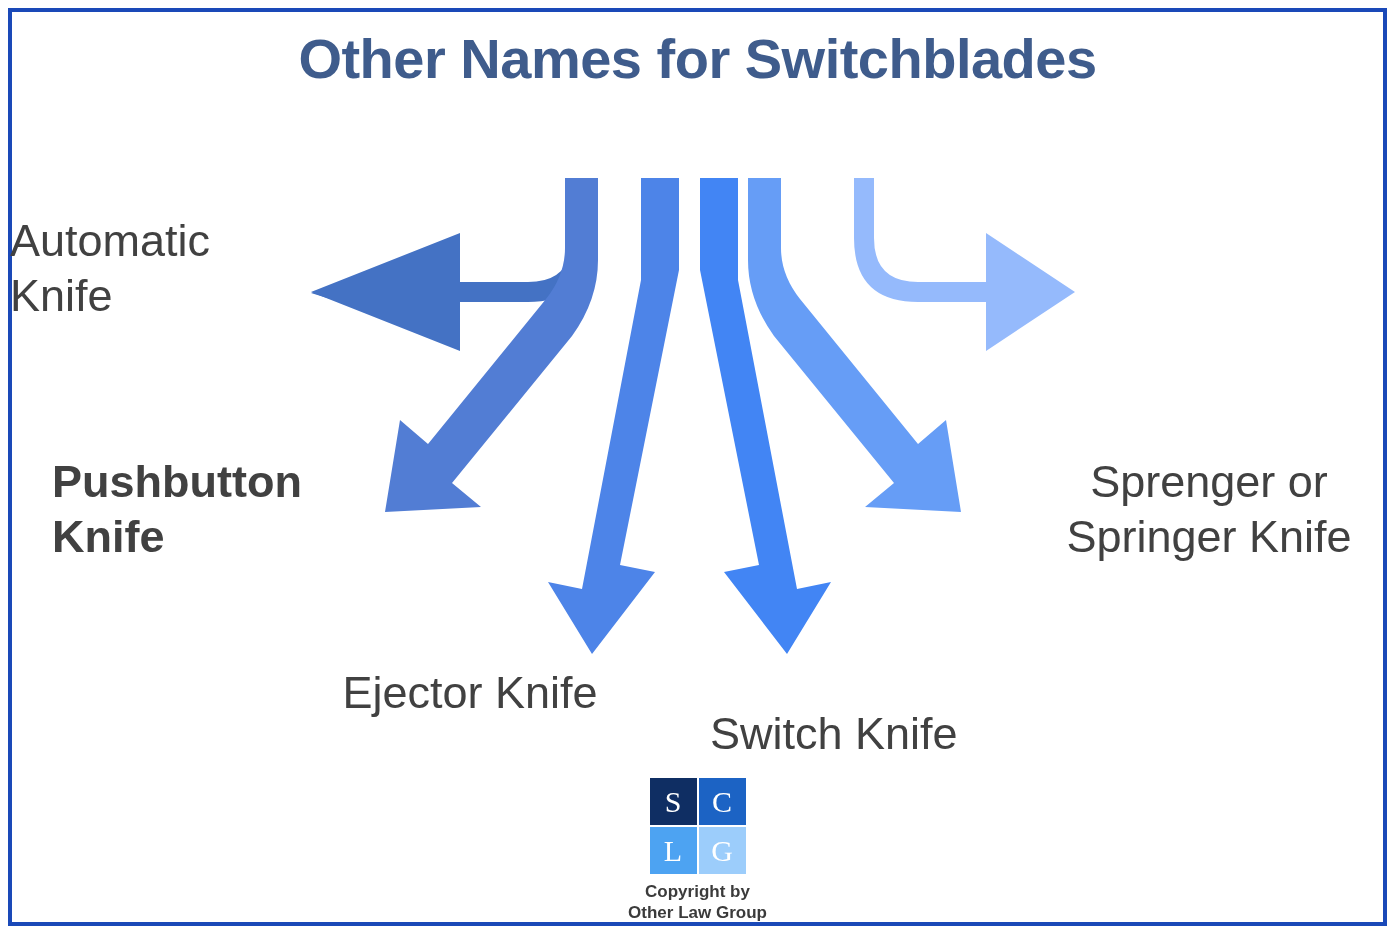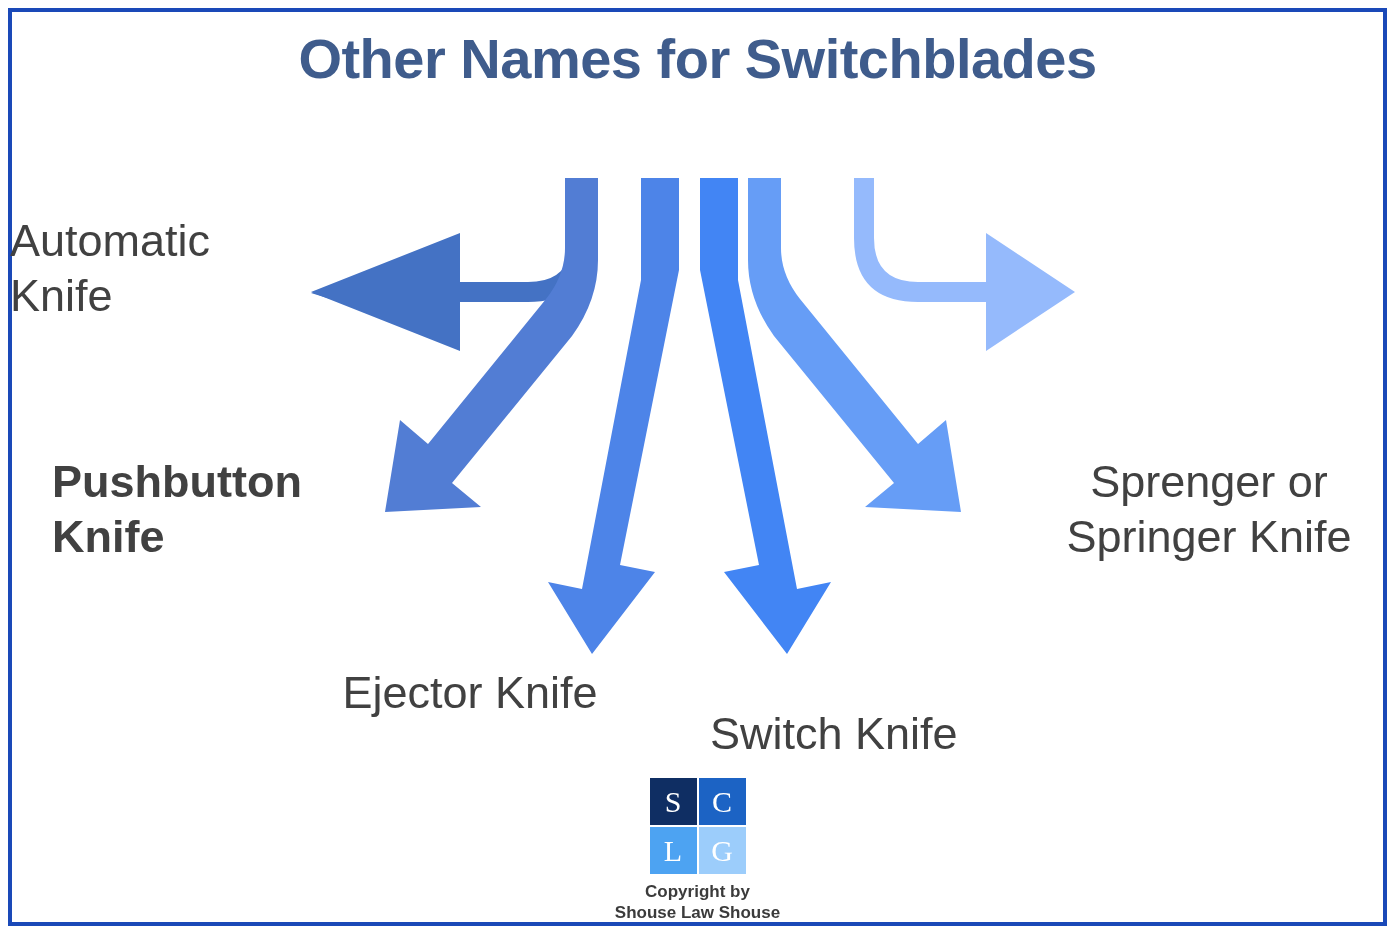--- a/index.html
+++ b/index.html
@@ -238,16 +238,16 @@
   <div class="label" id="label-switch-knife">Switch Knife</div>
 
   <div id="logo-block">
     <div id="logo-grid">
       <div class="logo-cell" style="background:#0f2e63">S</div>
       <div class="logo-cell" style="background:#1c63c4">C</div>
       <div class="logo-cell" style="background:#4da3f2">L</div>
       <div class="logo-cell" style="background:#9ccdfb">G</div>
     </div>
     <div id="copyright-text">Copyright by
-Shouse Law Shouse</div>
+Other Law Group</div>
   </div>
 
 </div>
 
 </body></html>

